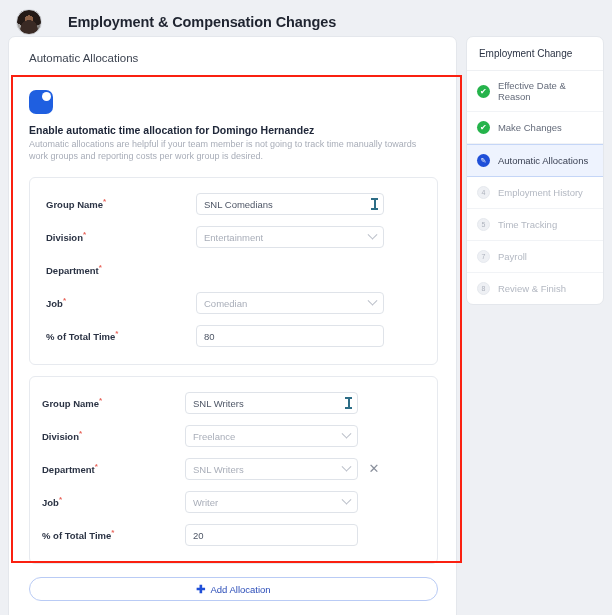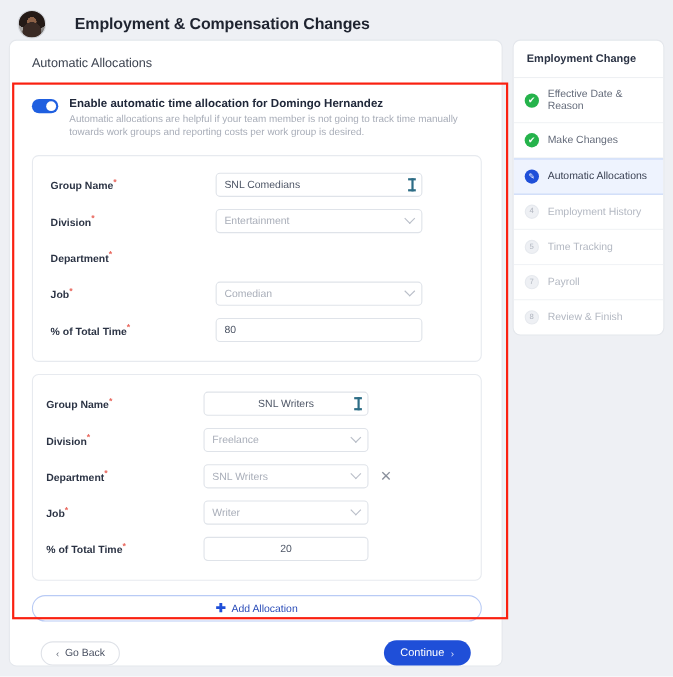--- a/index.html
+++ b/index.html
@@ -75,20 +75,21 @@
     z-index: 6;
   }
 
   .body-area { padding: 0 10px; }
 
   
   .toggle-row {
     display: flex;
     gap: 10px;
     padding: 10px 8px 4px 10px;
+    flex-direction: column;
   }
   .switch {
     width: 24px; height: 13px;
     border-radius: 7px;
     background: #1f5fe0;
     position: relative;
     flex: 0 0 24px;
     margin-top: 2px;
   }
   .switch .knob {
@@ -154,21 +155,21 @@
   .control.placeholderish .val { color: #a9aeb9; }
   .chev {
     margin-left: auto;
     width: 7px; height: 7px;
     border-right: 1.2px solid #b9bec8;
     border-bottom: 1.2px solid #b9bec8;
     transform: rotate(45deg) translate(-2px,-2px);
   }
 
   .card-a .control { width: 188px; }
-  .card-b .control { width: 150px; justify-content: center; }
+  .card-b .control { width: 173px; }
   .card-b .field-row { padding-left: 12px; }
   .card-b .field-label { width: 143px; flex: 0 0 143px; }
 
   
   .ibeam {
     position: absolute;
     right: 5px;
     top: 50%;
     transform: translateY(-50%);
     width: 7px; height: 12px;
@@ -244,21 +245,21 @@
   .sidebar {
     width: 140px;
     background: #fff;
     border-radius: 7px;
     border: 1px solid #e4e7ec;
     overflow: hidden;
   }
   .sb-header {
     padding: 11px 12px;
     font-size: 10px;
-    font-weight: bold;
+    font-weight: normal;
     color: #2b3344;
     border-bottom: 1px solid #eef0f3;
   }
   .sb-item {
     display: flex;
     align-items: center;
     gap: 8px;
     padding: 9px 10px;
     border-bottom: 1px solid #f1f3f6;
     font-size: 9.5px;

